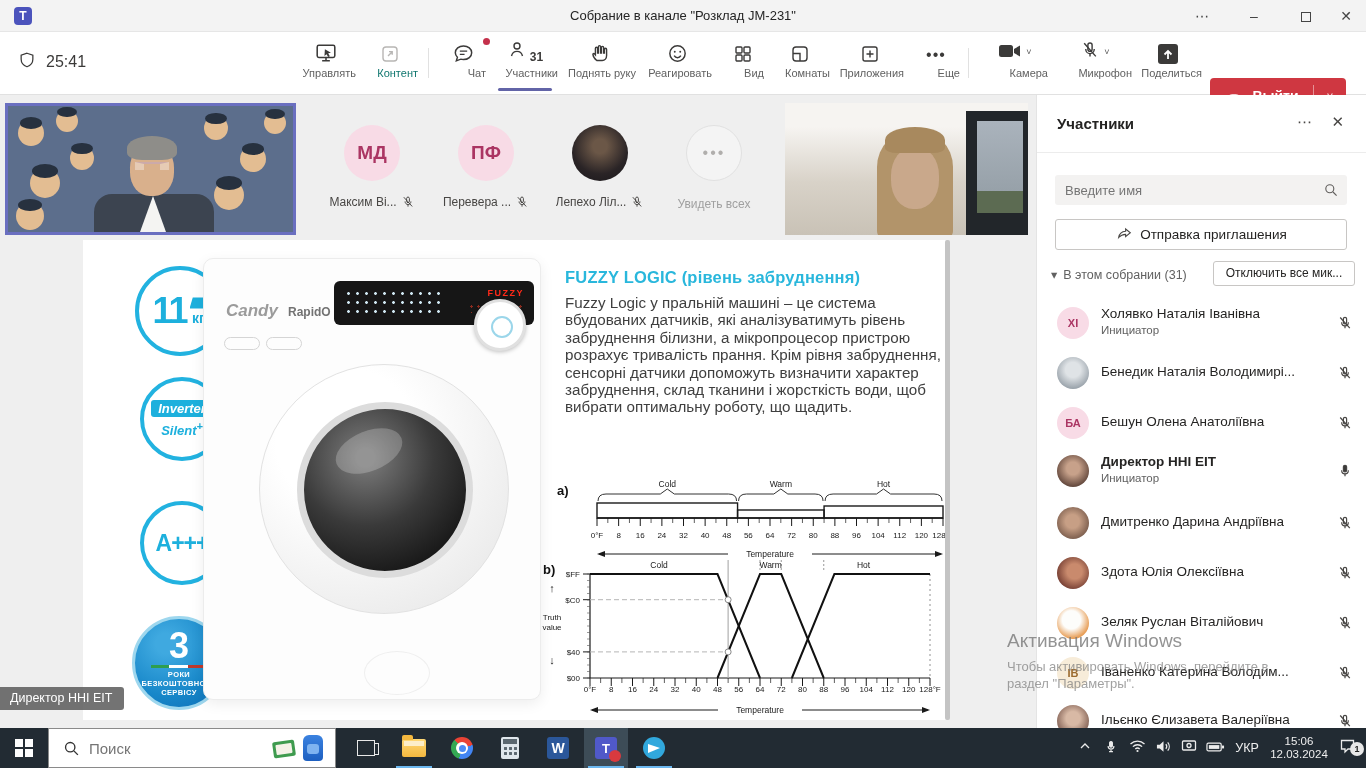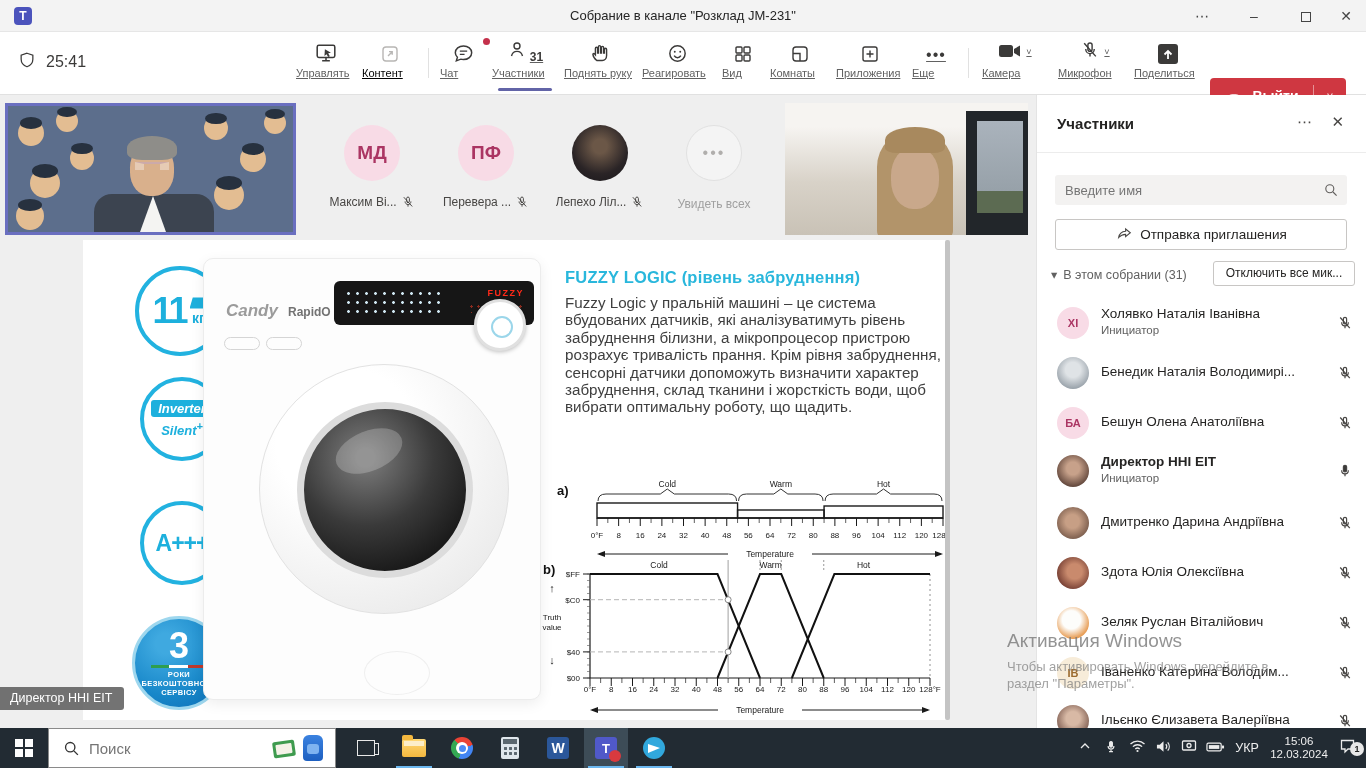--- a/index.html
+++ b/index.html
@@ -17,24 +17,24 @@
     font-size:13px;color:#252525;}
   .winbtn{position:absolute;top:0;width:40px;height:32px;text-align:center;line-height:32px;
     color:#444;font-size:14px;cursor:default;}
   .maxglyph{display:inline-block;width:10px;height:10px;border:1px solid #444;vertical-align:middle;}
 
   
   .toolbar{position:absolute;left:0;top:32px;width:1366px;height:63px;background:#ffffff;
     border-bottom:1px solid #e1e1e1;}
   .timer{position:absolute;left:18px;top:18px;display:flex;align-items:center;gap:10px;color:#444;}
   .timer .time{font-size:16px;color:#3b3a39;}
-  .titem{position:absolute;top:8px;height:48px;text-align:left;color:#616161;cursor:default;text-decoration:underline;}
+  .titem{position:absolute;top:8px;height:48px;text-align:right;color:#616161;cursor:default;}
   .ticon{height:24px;display:flex;align-items:flex-end;justify-content:center;position:relative;}
   .tlabel{font-size:11px;margin-top:3px;white-space:nowrap;}
-  .titem.disabled{color:#000000;}
+  .titem.disabled{color:#0f766e;}
   .titem svg{stroke:#3b3a39;fill:none;stroke-width:1.4;}
   .titem.disabled svg{stroke:#b8b6b4;}
   .vdiv{position:absolute;top:16px;width:1px;height:30px;background:#e1e1e1;}
   .reddot{position:absolute;top:-2px;right:-4px;width:7px;height:7px;border-radius:50%;background:#c4314b;}
   .pcount{font-size:12px;font-weight:bold;color:#3b3a39;margin-left:3px;}
   .active-underline{position:absolute;left:50%;transform:translateX(-50%);bottom:-3px;width:54px;height:3px;
     background:#6264a7;border-radius:2px;}
   .chev{font-size:9px;color:#555;margin-left:4px;align-self:center;}
   .leave-btn{position:absolute;left:1210px;top:46px;width:136px;height:35px;background:#cf3741;border-radius:4px;
     display:flex;align-items:center;color:#fff;cursor:default;}

